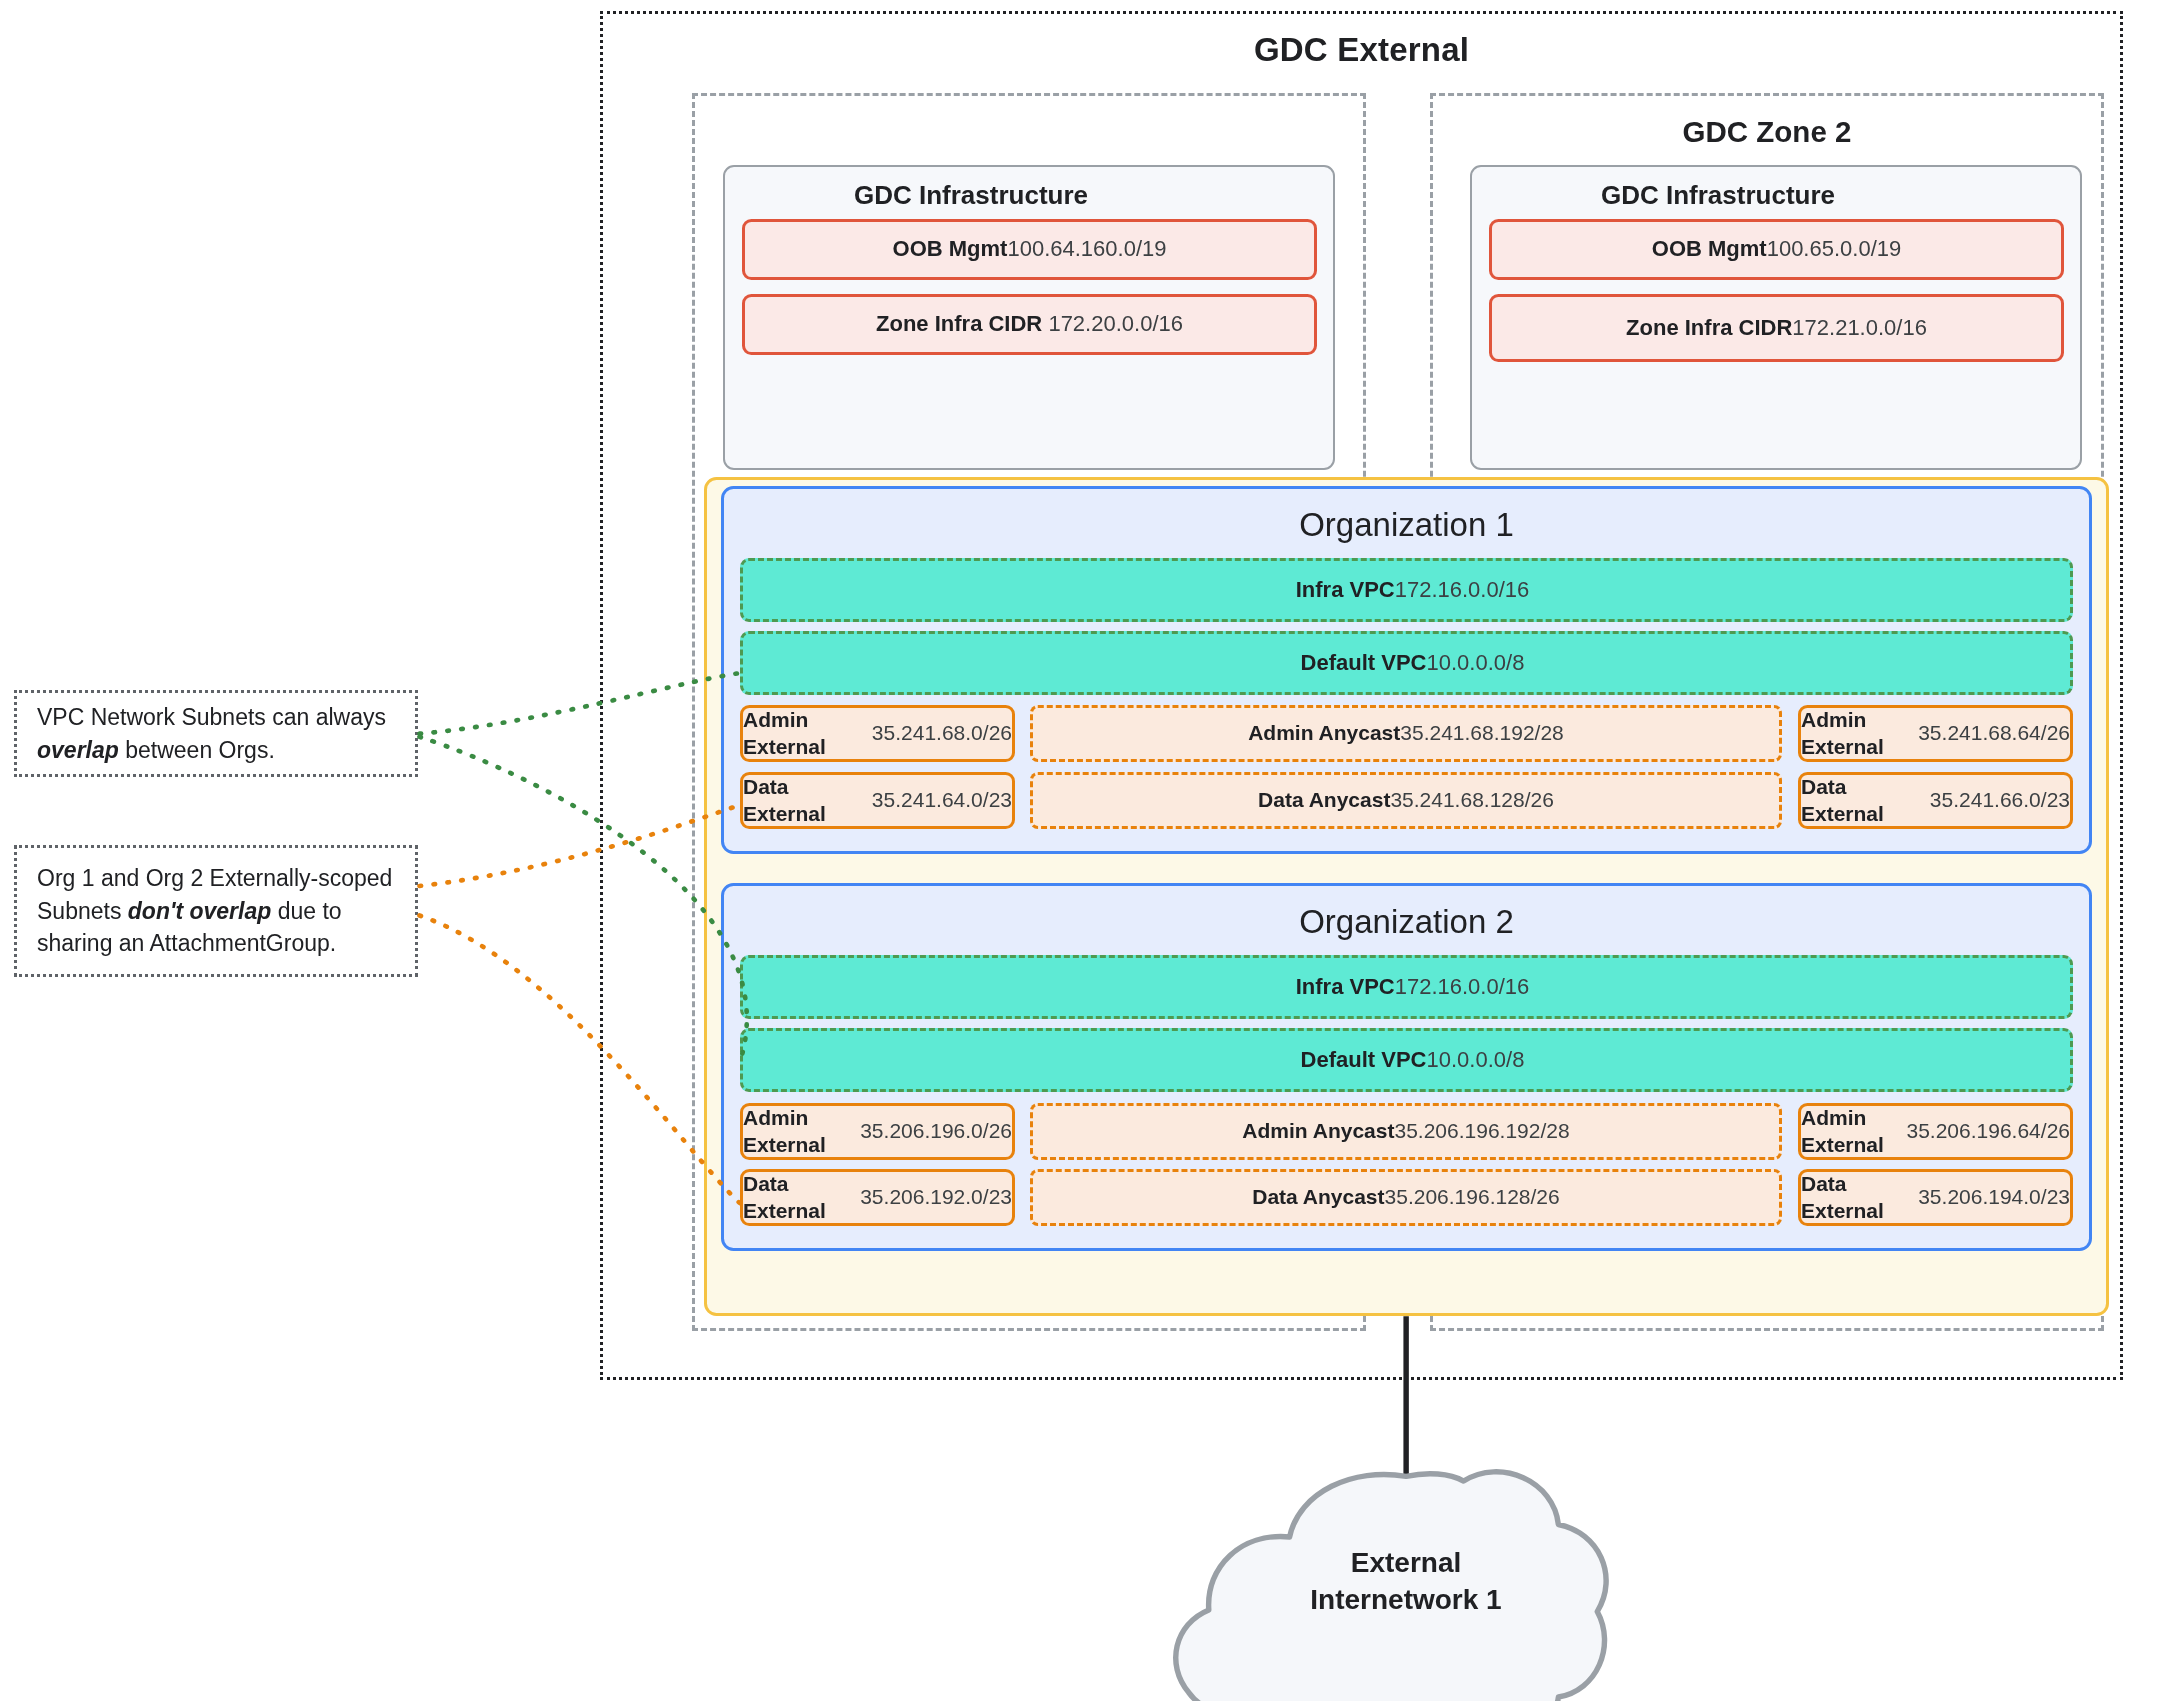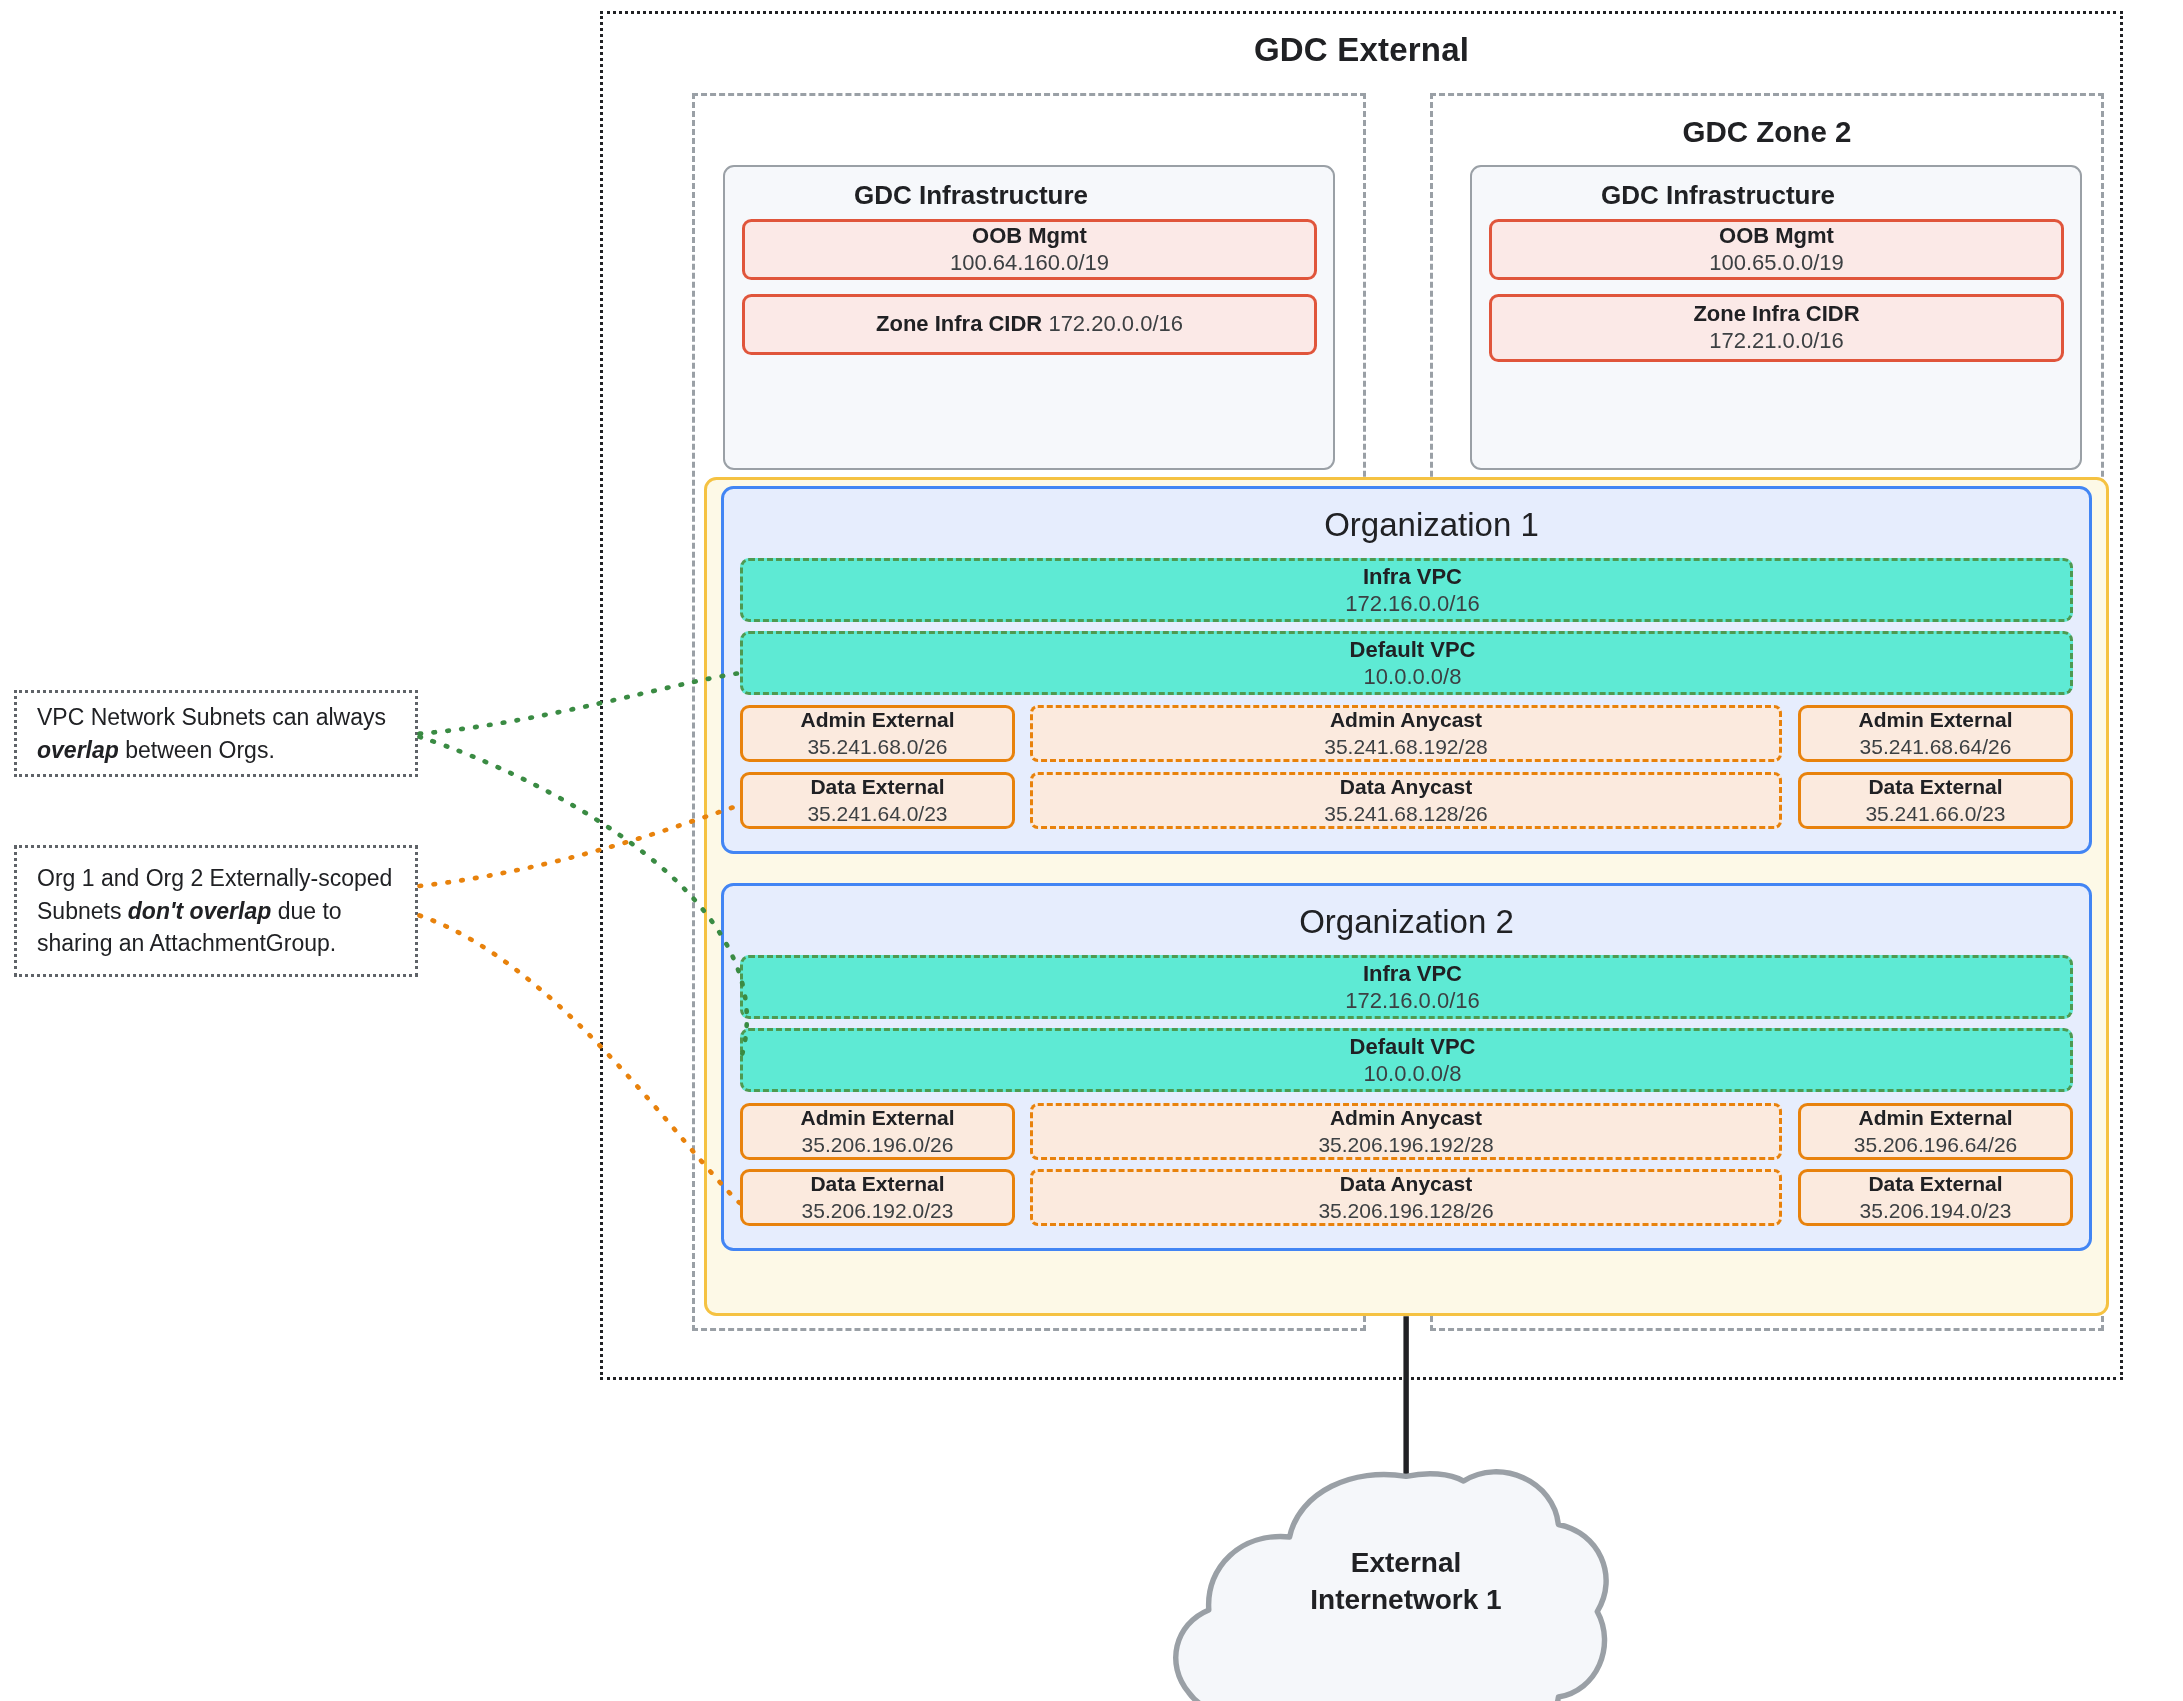--- a/index.html
+++ b/index.html
@@ -8,21 +8,21 @@
     background:#ffffff;
     font-family:"Liberation Sans", sans-serif;
     color:#202124;
     position:relative;
     overflow:hidden;
   }
   .stage{position:absolute;left:0;top:0;width:2183px;height:1702px;}
 
   
   .box{position:absolute;box-sizing:border-box;}
-  .ctr{display:flex;flex-direction:column;align-items:center;justify-content:center;}
+  .ctr{display:flex;flex-direction:row;align-items:center;justify-content:center;}
 
   
   #universe{
     left:600px;top:11px;width:1523px;height:1369px;
     border:3.9px dotted #202124;
     background:transparent;
   }
   #universe-title{
     position:absolute;left:600px;top:31px;width:1523px;
     text-align:center;font-size:33px;font-weight:bold;color:#202124;
@@ -88,21 +88,21 @@
   
   .org{
     border:3.9px solid #4285f4;border-radius:12.4px;background:#e6edfd;
   }
   #org1{left:721px;top:486px;width:1371px;height:368px;}
   #org2{left:721px;top:883px;width:1371px;height:368px;}
   .org-title{
     position:absolute;width:1371px;text-align:center;left:721px;
     font-size:33px;color:#202124;font-weight:normal;
   }
-  #org1-title{top:506px;padding-left:25px;}
+  #org1-title{top:506px;}
   #org2-title{top:903px;}
 
   
   .vpc{
     border:3.9px dashed #4e9a51;border-radius:9px;background:#5eead4;padding-left:12px;
   }
   .vpc-l1{font-size:22px;font-weight:bold;color:#202124;line-height:1.24;}
   .vpc-l2{font-size:22px;color:#3c4043;line-height:1.24;}
   #o1-infravpc{left:740px;top:558px;width:1333px;height:64px;}
   #o1-defvpc{left:740px;top:631px;width:1333px;height:64px;}

